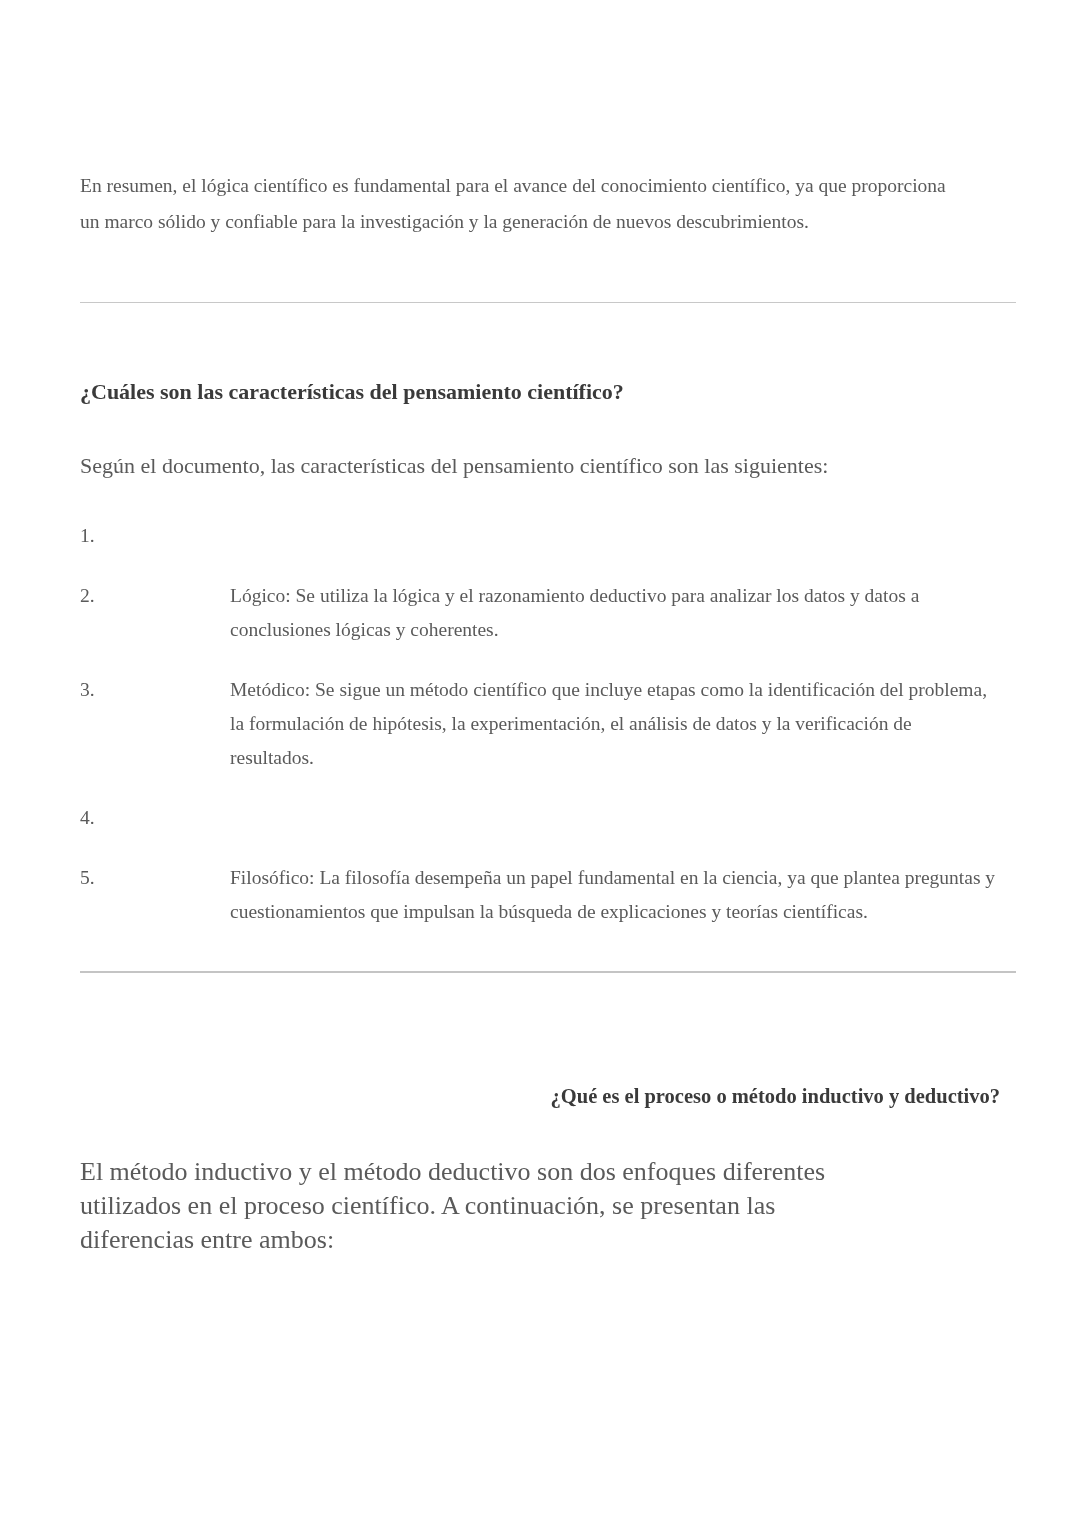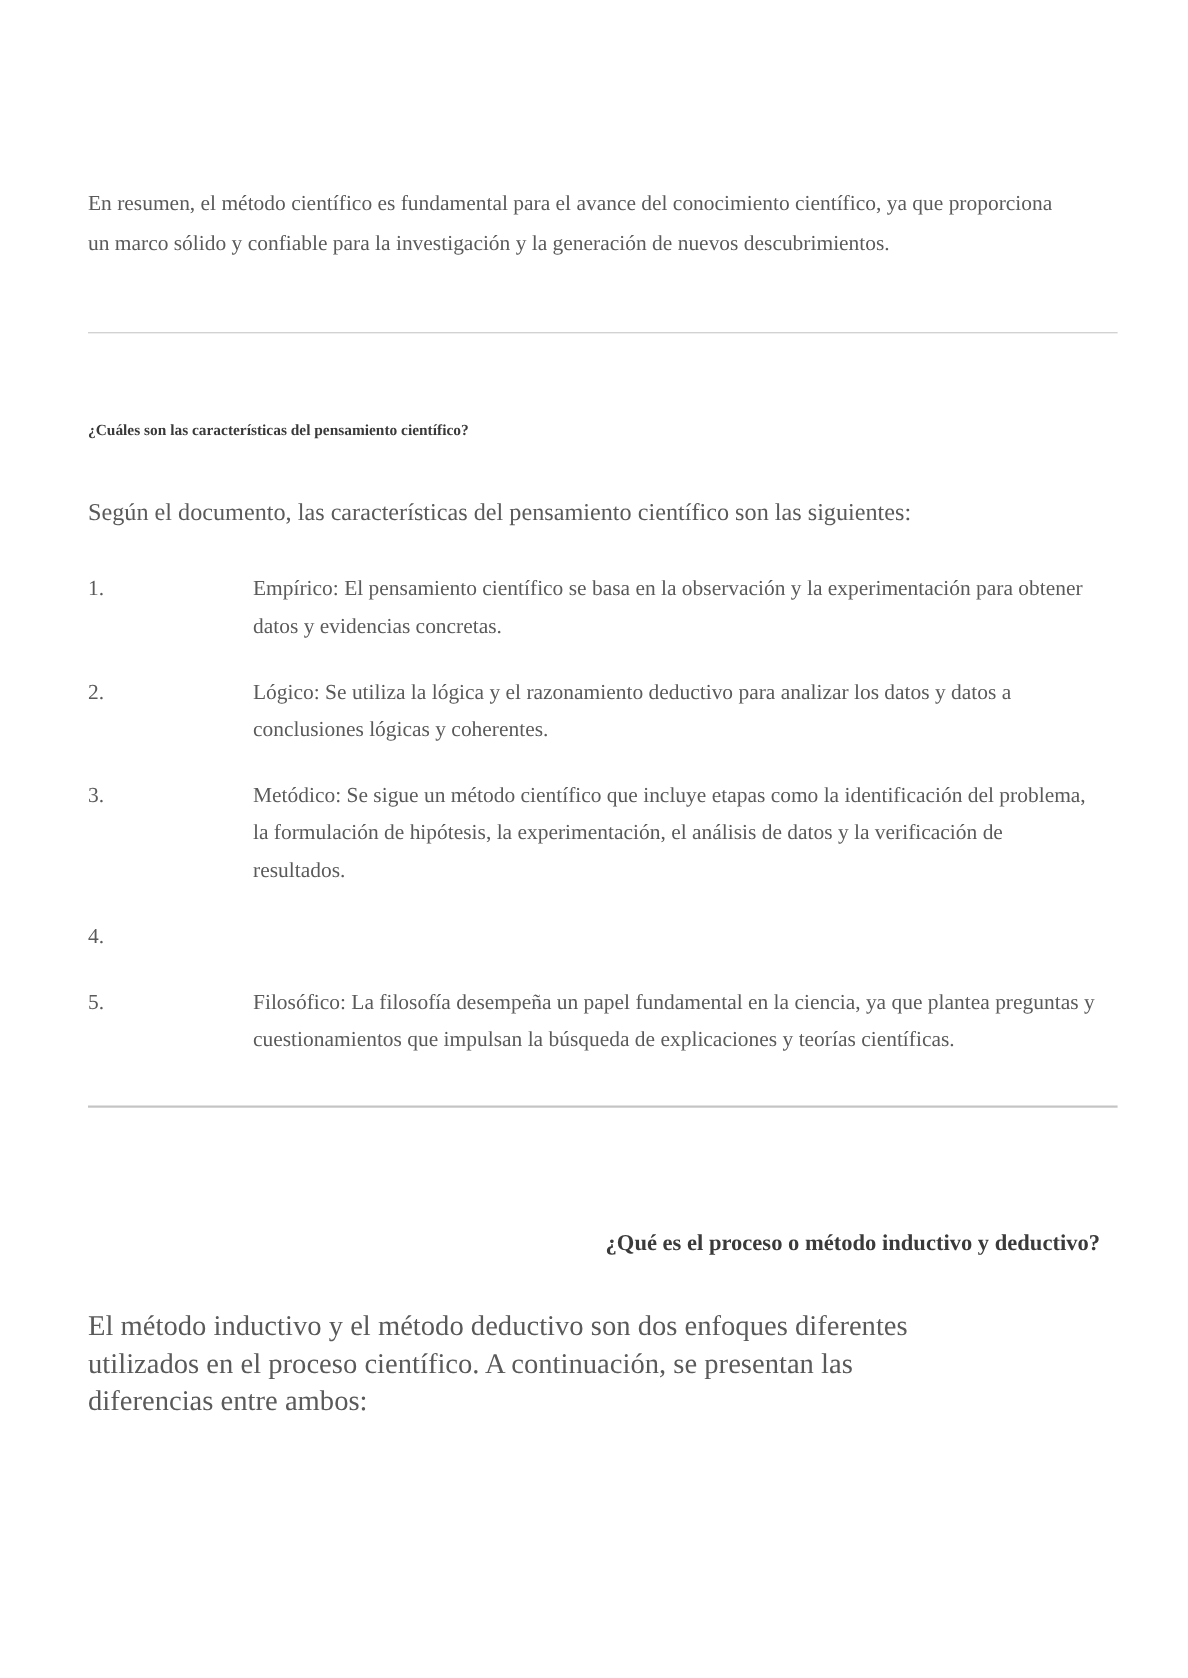--- a/index.html
+++ b/index.html
@@ -33,21 +33,21 @@
     height: 1px;
     background: #c8c8c8;
     margin-top: 62px;
     margin-bottom: 0;
     width: 936px;
   }
   .section {
     margin-top: 0;
   }
   .q-heading {
-    font-size: 14px;
+    font-size: 22px;
     color: #3a3a3a;
     margin-top: 74px;
     line-height: 30px;
   }
   .lead {
     font-size: 22px;
     color: #5a5a5a;
     margin-top: 42px;
     line-height: 34px;
   }
@@ -93,32 +93,31 @@
     margin-top: 44px;
     line-height: 34px;
     max-width: 800px;
   }
 </style>
 </head>
 <body>
 
 <div class="page">
 
-  <p class="intro-para">En resumen, el método científico es fundamental para el avance del conocimiento científico, ya que proporciona un marco sólido y confiable para la investigación y la generación de nuevos descubrimientos.</p>
+  <p class="intro-para">En resumen, el lógica científico es fundamental para el avance del conocimiento científico, ya que proporciona un marco sólido y confiable para la investigación y la generación de nuevos descubrimientos.</p>
 
   <div class="divider"></div>
 
   <div class="section">
     <h2 class="q-heading">¿Cuáles son las características del pensamiento científico?</h2>
     <p class="lead">Según el documento, las características del pensamiento científico son las siguientes:</p>
 
     <ol class="num-list">
       <li>
         <span class="marker">1.</span>
-        <span class="item-text">Empírico: El pensamiento científico se basa en la observación y la experimentación para obtener datos y evidencias concretas.</span>
       </li>
       <li>
         <span class="marker">2.</span>
         <span class="item-text">Lógico: Se utiliza la lógica y el razonamiento deductivo para analizar los datos y datos a conclusiones lógicas y coherentes.</span>
       </li>
       <li>
         <span class="marker">3.</span>
         <span class="item-text">Metódico: Se sigue un método científico que incluye etapas como la identificación del problema, la formulación de hipótesis, la experimentación, el análisis de datos y la verificación de resultados.</span>
       </li>
       <li>

